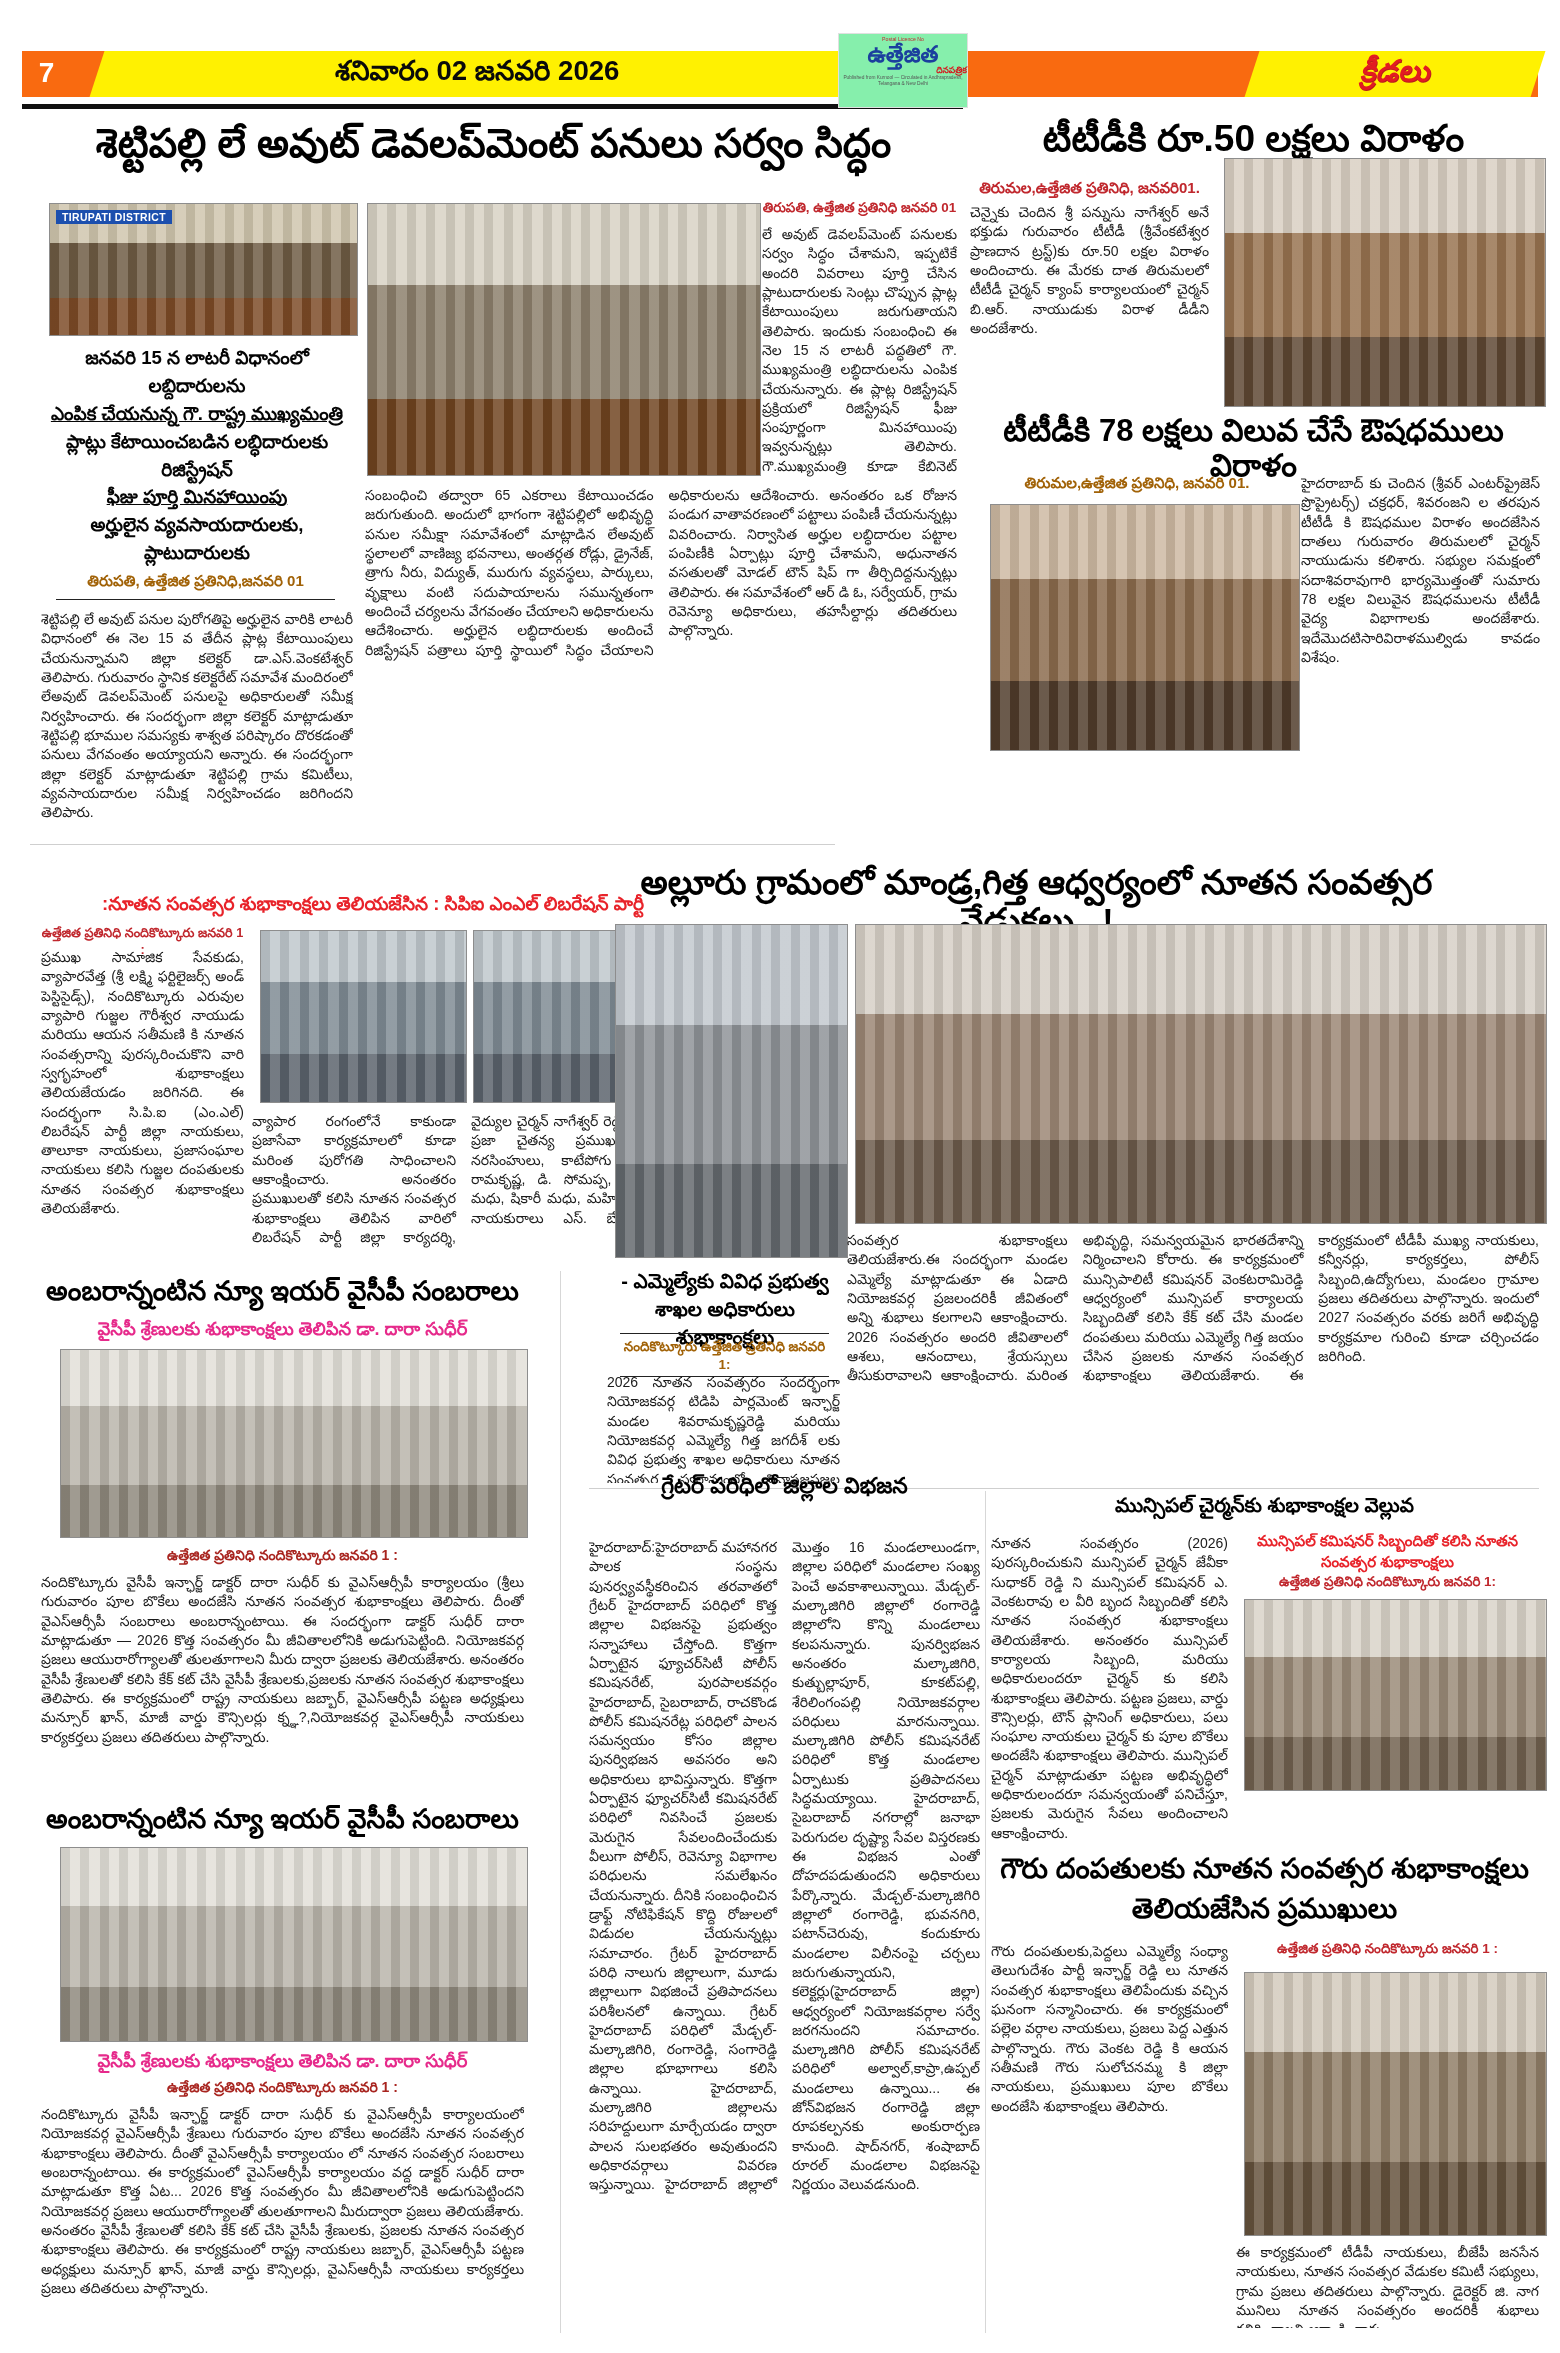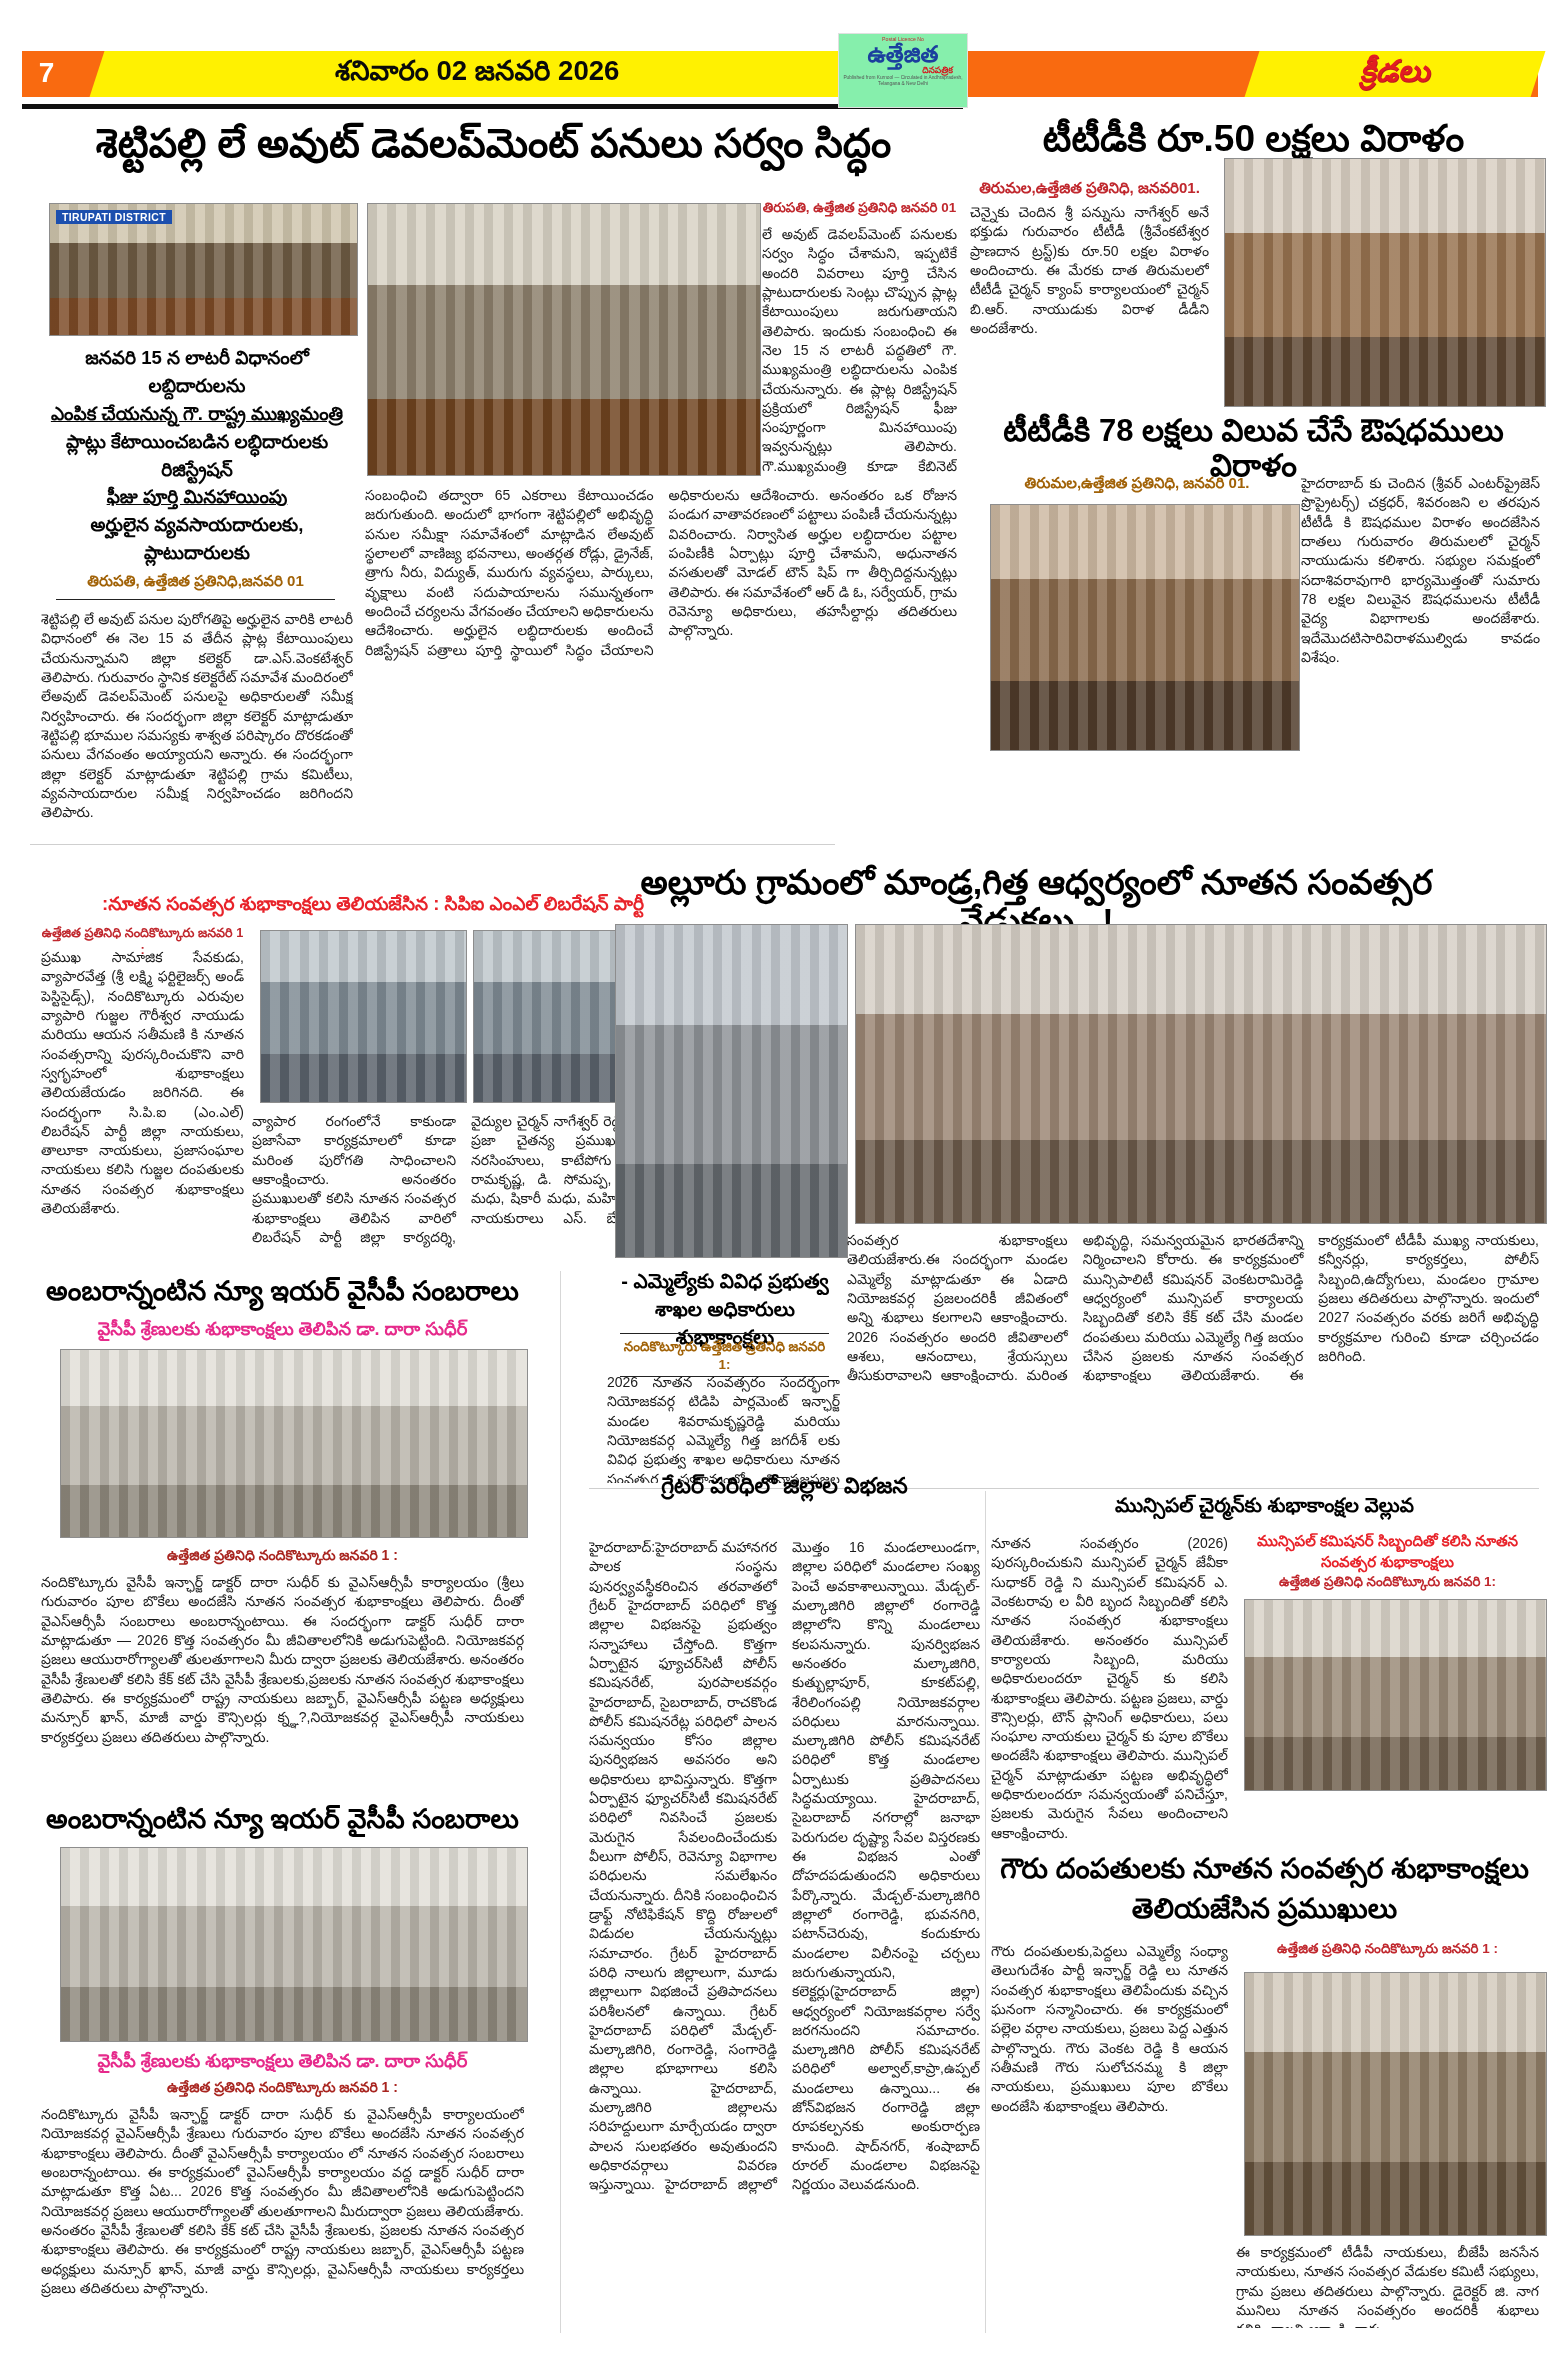--- a/index.html
+++ b/index.html
@@ -15,21 +15,21 @@
   .hseg > span{transform:skewX(18deg);display:block;}
   .seg-date{left:75px;width:760px;}
   .seg-date span{font-size:27.6px;font-weight:900;color:#0a0a0a;}
   .seg-sport{left:1230px;width:286px;}
   .seg-sport span{font-size:30px;font-weight:900;font-style:italic;color:#e21b22;
       text-shadow:0.7px 0.7px 0 #b71c1c;}
   .mast{position:absolute;left:838px;top:33px;width:128px;height:70px;background:#86efac;
         border:0.7px solid #e0e0e0;text-align:center;padding-top:3px;z-index:5;}
   .mast .t1{font-size:5.2px;color:#c0272d;line-height:1;}
   .mast .main{font-size:23px;font-weight:900;color:#1b3f9e;line-height:1.05;}
-  .mast .sub{font-size:9px;color:#d6161d;font-weight:bold;text-align:right;padding-right:14px;line-height:1;margin-left:8px;}
+  .mast .sub{font-size:9px;color:#d6161d;font-weight:bold;text-align:right;padding-right:0;line-height:1;margin-left:8px;}
   .mast .t2{font-size:4.8px;color:#555;line-height:1.2;}
 
   .toprule{position:absolute;left:22.4px;top:104px;width:941px;height:4.5px;background:#101010;}
 
   
   .h1{font-weight:900;color:#000;text-align:center;line-height:1.12;
       font-family:"Liberation Sans","DejaVu Sans",sans-serif;}
   .bd{font-size:14px;line-height:1.38;text-align:justify;color:#1b1b1b;overflow:hidden;}
   .cols2{column-count:2;column-gap:15px;}
   .cols3{column-count:3;column-gap:15px;}

